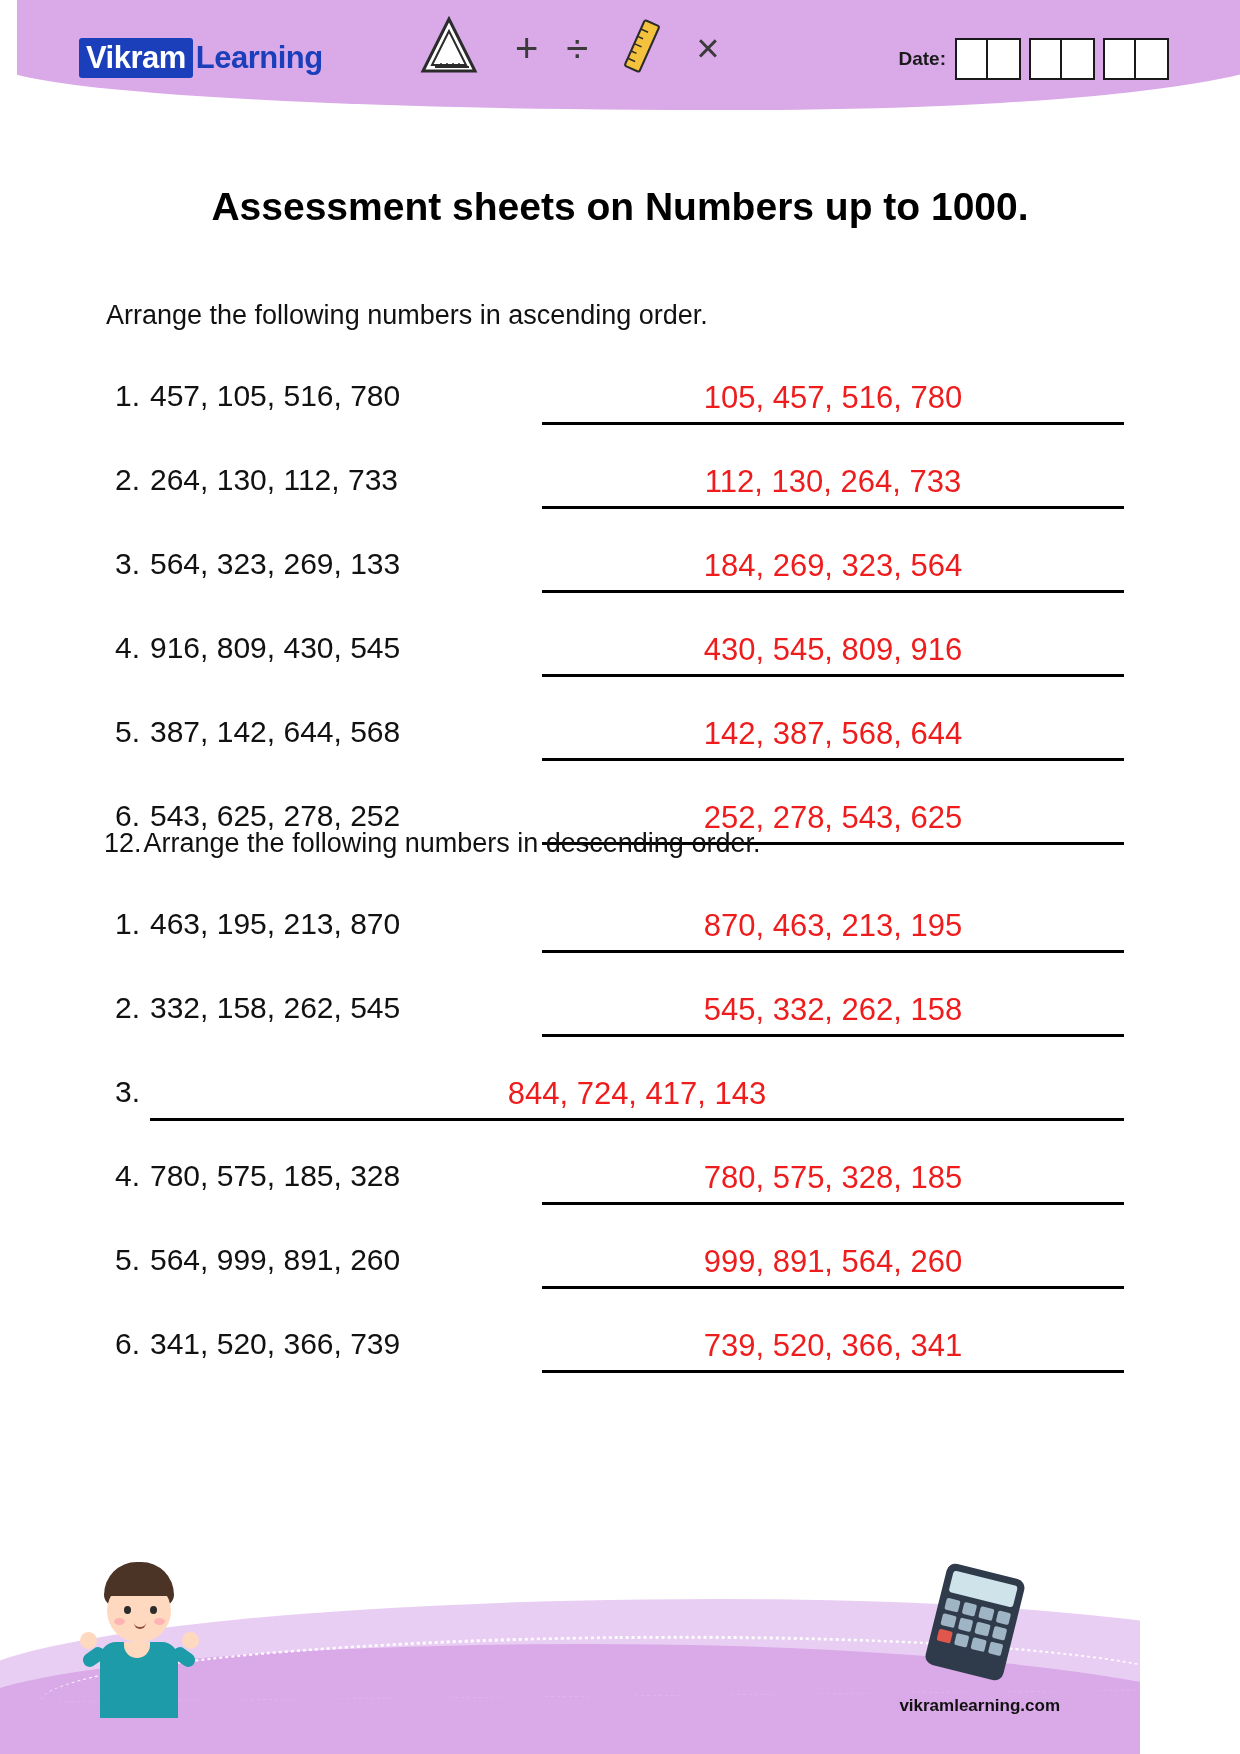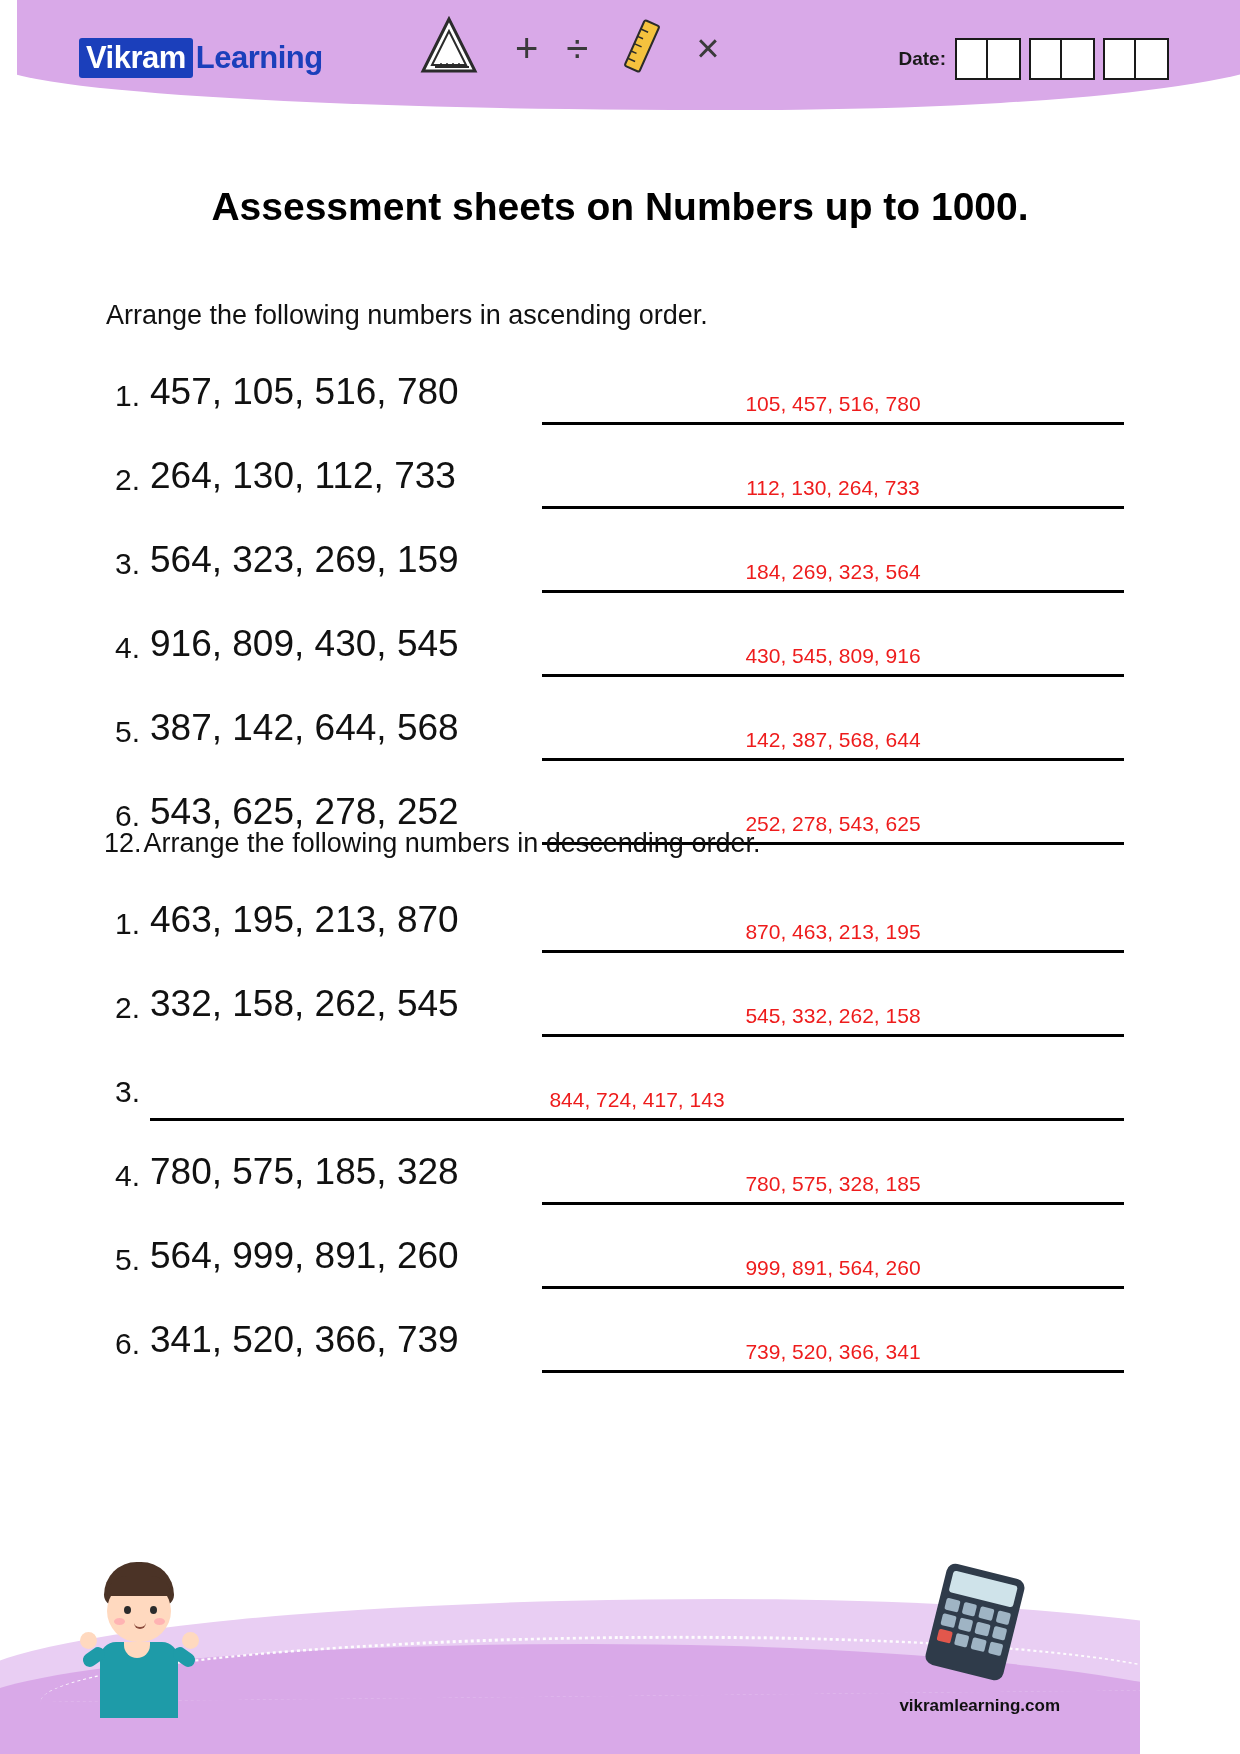--- a/index.html
+++ b/index.html
@@ -139,29 +139,29 @@
   .row-num {
     width: 46px;
     font-size: 30px;
     color: #111111;
     text-align: right;
     padding-right: 10px;
     padding-bottom: 12px;
   }
   .row-q {
     width: 392px;
-    font-size: 37px;
+    font-size: 30px;
     color: #111111;
     padding-bottom: 12px;
     white-space: nowrap;
   }
   .row-ans {
     flex: 1;
     border-bottom: 3px solid #000000;
-    font-size: 21px;
+    font-size: 31px;
     color: #ee1c1c;
     text-align: center;
     padding-bottom: 6px;
     white-space: nowrap;
   }
 
   
   .footer {
     position: absolute;
     bottom: 0; left: 0;
@@ -303,21 +303,21 @@
         <span class="row-q">457, 105, 516, 780</span>
         <span class="row-ans">105, 457, 516, 780</span>
       </div>
       <div class="row">
         <span class="row-num">2.</span>
         <span class="row-q">264, 130, 112, 733</span>
         <span class="row-ans">112, 130, 264, 733</span>
       </div>
       <div class="row">
         <span class="row-num">3.</span>
-        <span class="row-q">564, 323, 269, 159</span>
+        <span class="row-q">564, 323, 269, 133</span>
         <span class="row-ans">184, 269, 323, 564</span>
       </div>
       <div class="row">
         <span class="row-num">4.</span>
         <span class="row-q">916, 809, 430, 545</span>
         <span class="row-ans">430, 545, 809, 916</span>
       </div>
       <div class="row">
         <span class="row-num">5.</span>
         <span class="row-q">387, 142, 644, 568</span>

